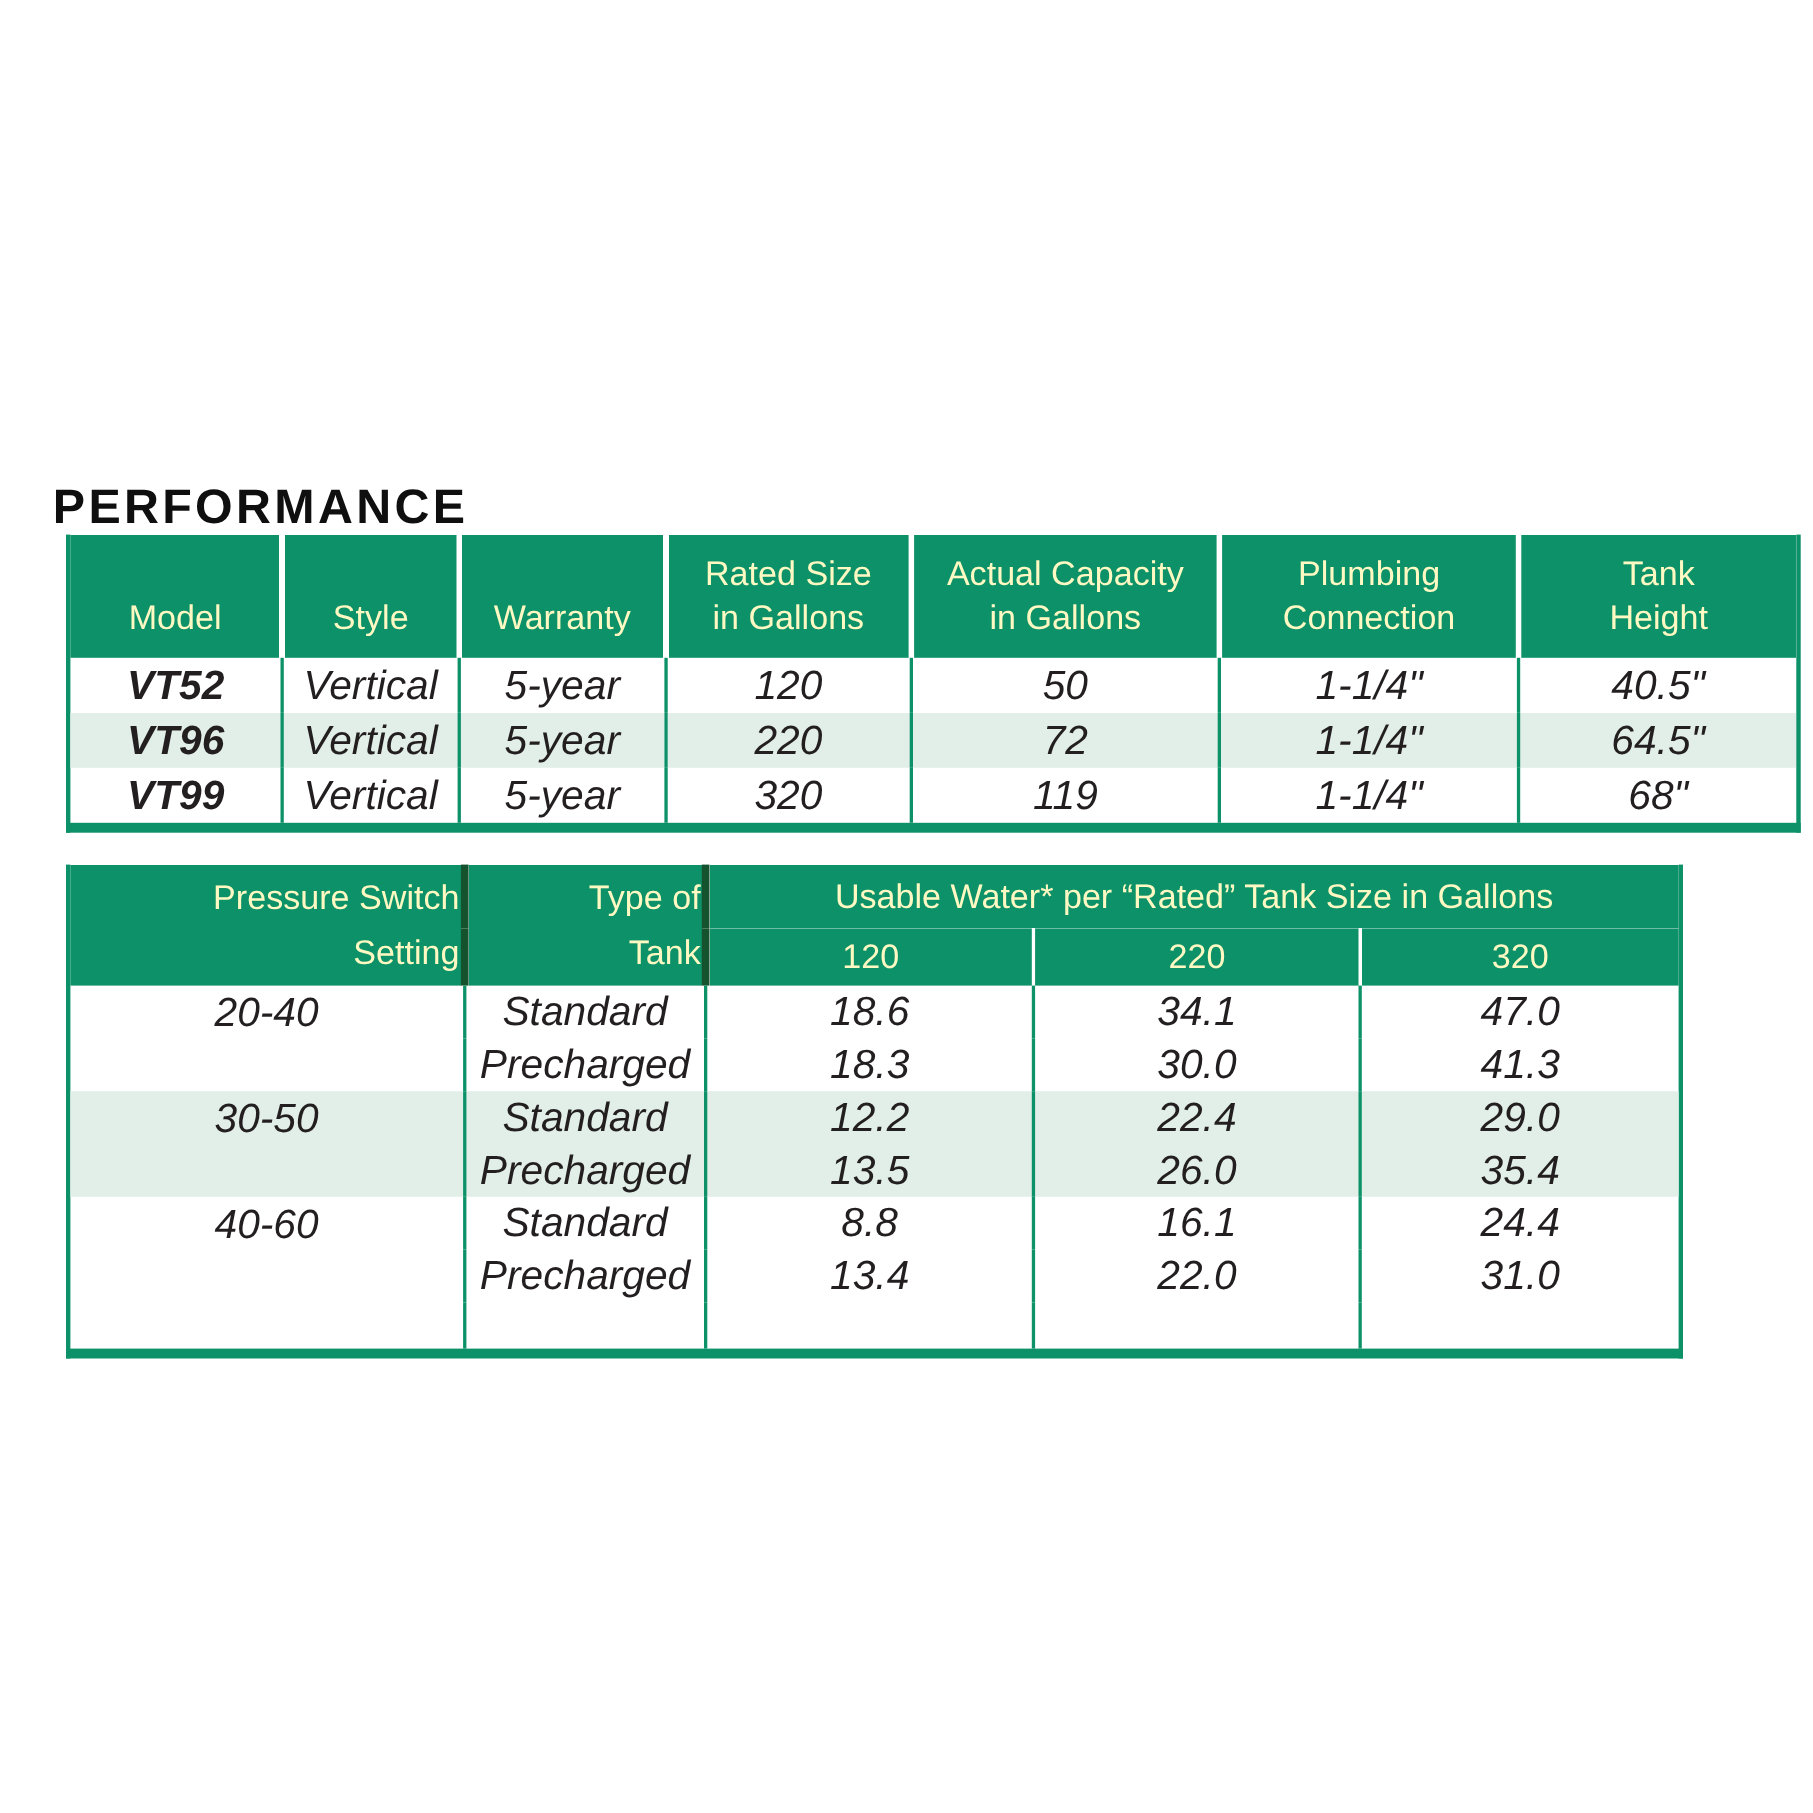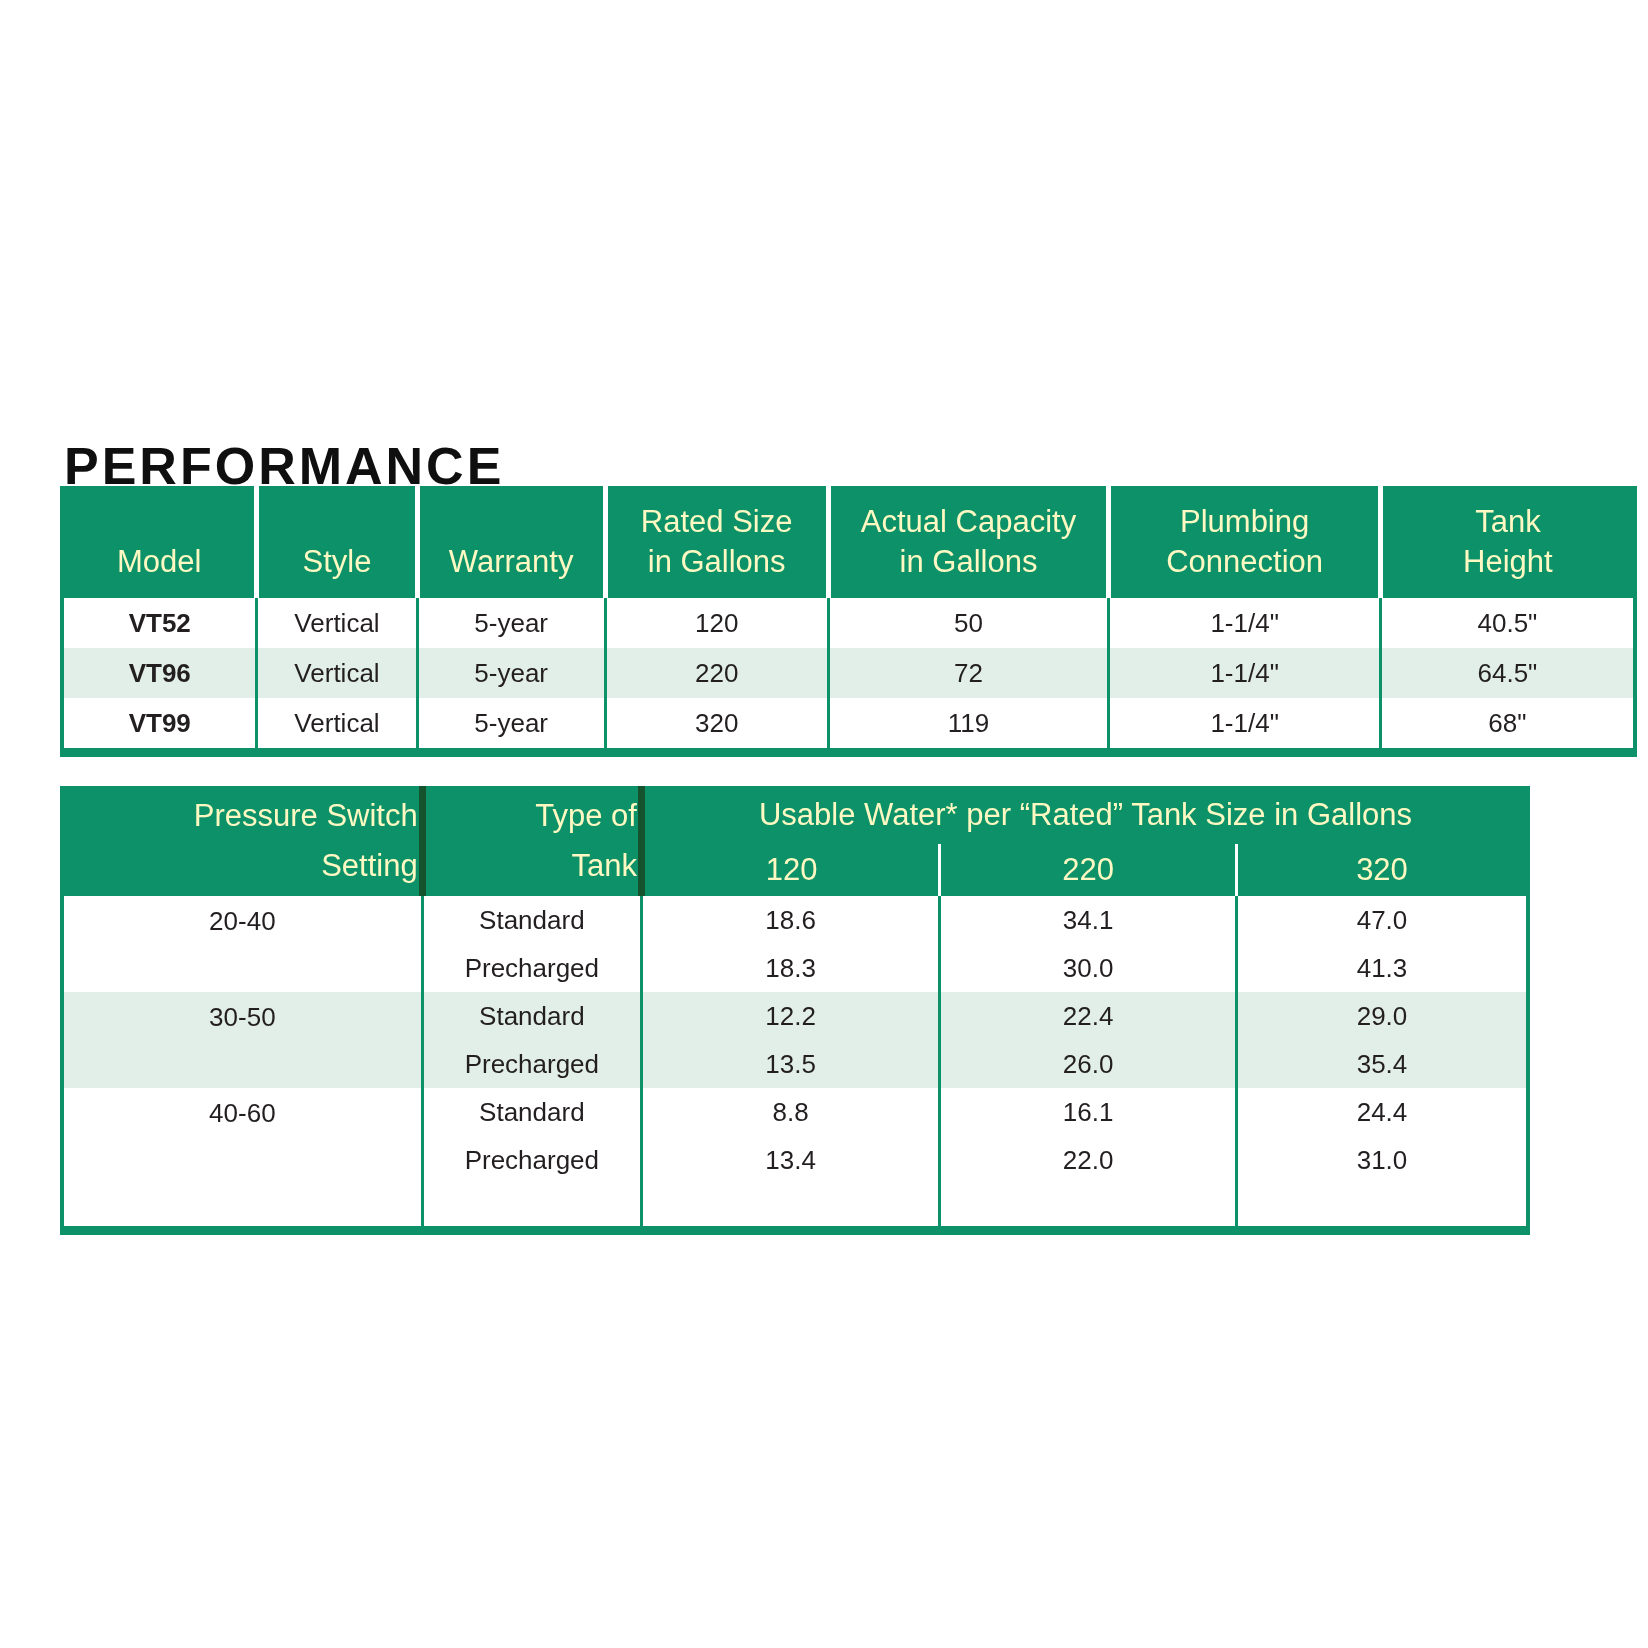--- a/index.html
+++ b/index.html
@@ -11,22 +11,22 @@
   html,body{margin:0;padding:0;}
   body{
     width:1648px;height:1648px;
     background:#ffffff;
     font-family:"Liberation Sans", sans-serif;
     color:var(--ink);
     position:relative;
   }
   .page-title{
     position:absolute;
-    left:64px;top:436px;
-    font-size:52px;
+    left:48px;top:436px;
+    font-size:44px;
     font-weight:800;
     letter-spacing:3px;
     color:#0f0f0f;
   }
   .tbl-wrap{
     position:absolute;
     border-left:4px solid var(--green);
     border-right:4px solid var(--green);
     border-bottom:9px solid var(--green);
   }
@@ -42,23 +42,24 @@
     white-space:pre-line;
     overflow:hidden;
   }
   th{
     background:var(--green);
     color:#fef9c3;
     font-weight:normal;
     font-size:31px;
   }
   td{
-    font-size:26px;
+    font-size:37px;
     color:var(--ink);
     height:50px;
+    font-style:italic;
   }
   
   #perf-table th{
     height:112px;
     vertical-align:bottom;
     padding-bottom:16px;
     line-height:40px;
   }
   #perf-table th + th{border-left:5px solid #ffffff;}
   #perf-table td + td{border-left:3px solid var(--green);}

